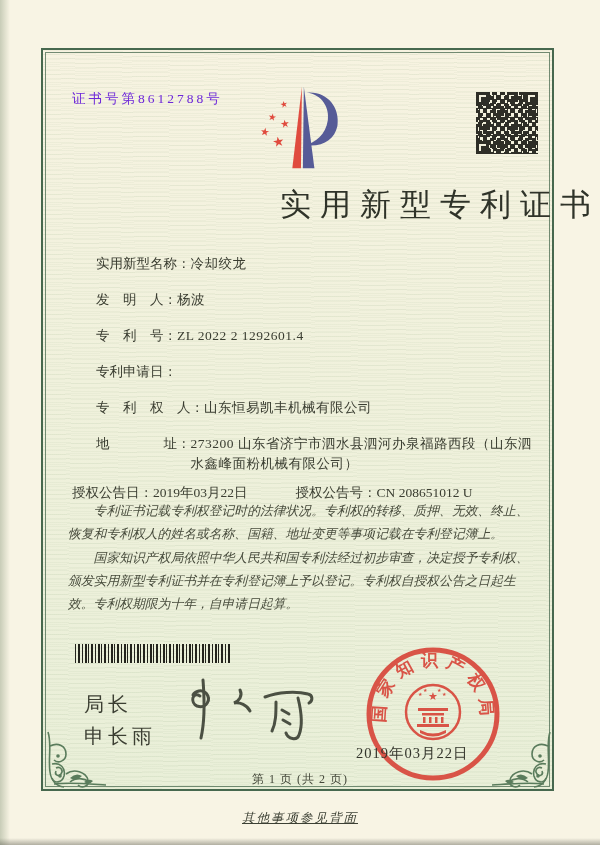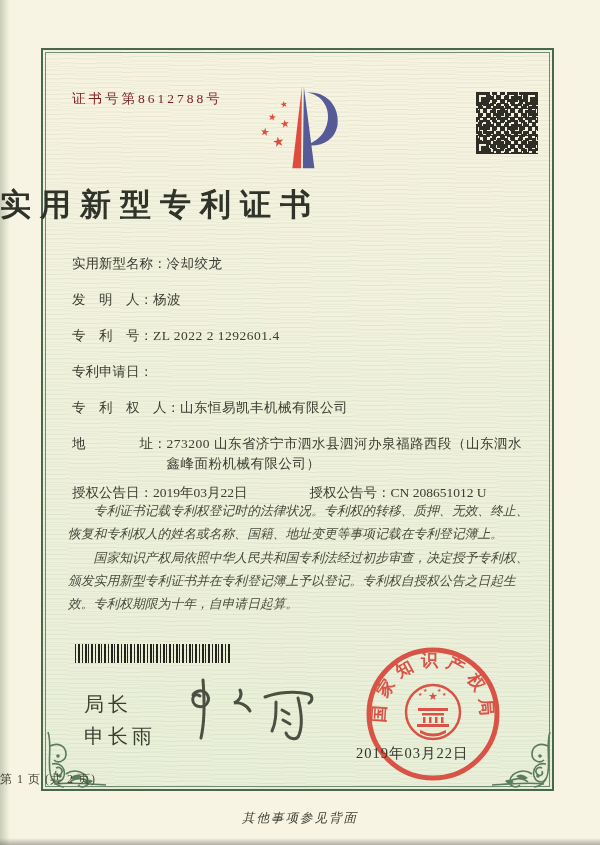--- a/index.html
+++ b/index.html
@@ -21,60 +21,60 @@
       repeating-linear-gradient(-1.6deg, rgba(124,156,112,.06) 0 1px, rgba(0,0,0,0) 1px 5px),
       linear-gradient(180deg,#f7f3e1 0%,#f0f1dc 45%,#e9efd8 100%);
   }
   .frame{
     position:absolute;left:41px;top:48px;width:513px;height:743px;
     border:2.5px solid #47684e;box-sizing:border-box;pointer-events:none;
   }
   .frame::after{
     content:"";position:absolute;inset:2px;border:1px solid rgba(71,104,78,.75);
   }
-  .cert-no{position:absolute;left:72px;top:90px;font-size:13.5px;letter-spacing:3px;color:#7f1d1d;}
+  .cert-no{position:absolute;left:72px;top:90px;font-size:13.5px;letter-spacing:3px;color:#6d28d9;}
   .logo{position:absolute;left:252px;top:82px;width:96px;height:94px;}
   .qr{
     position:absolute;left:476px;top:92px;width:62px;height:62px;
     background:
       repeating-conic-gradient(from 0deg,#2e2e27 0% 25%,rgba(0,0,0,0) 0% 50%) 0 0/7px 7px,
       repeating-conic-gradient(from 90deg,#2e2e27 0% 25%,rgba(0,0,0,0) 0% 50%) 2px 3px/9px 9px;
   }
   .finder{position:absolute;width:13px;height:13px;border:3px solid #2e2e27;background:#f2efdd;box-sizing:border-box;}
   .finder::after{content:"";position:absolute;left:2px;top:2px;width:3px;height:3px;background:#2e2e27;padding:1px;}
   .finder.tl{left:0;top:0}.finder.tr{right:0;top:0}.finder.bl{left:0;bottom:0}
   .title{
-    position:absolute;left:0;top:184px;width:600px;text-align:left;
-    font-size:31px;font-weight:700;letter-spacing:9px;color:#2f3329;
+    position:absolute;left:0;top:184px;width:600px;text-align:right;
+    font-size:31px;font-weight:400;letter-spacing:9px;color:#2f3329;
   }
   .fields{position:absolute;left:72px;top:254px;width:462px;font-size:13.5px;color:#3a3d31;}
-  .frow{display:flex;line-height:20px;margin-bottom:16px;}
+  .frow{display:flex;line-height:20px;margin-bottom:16px;margin-left:24px;}
   .frow .lab{white-space:pre;flex:0 0 auto;}
   .frow .val{flex:1 1 auto;letter-spacing:.5px;}
   .frow.address{margin-bottom:9px;}
-  .grant-row{display:flex;gap:62px;line-height:20px;}
+  .grant-row{display:flex;gap:48px;line-height:20px;}
   .paras{position:absolute;left:68px;top:500px;width:468px;font-size:12.8px;line-height:1.82;
     color:#474b3c;font-style:italic;}
   .paras p{margin:0;text-indent:2em;}
   .barcode{
     position:absolute;left:75px;top:644px;width:156px;height:19px;
     background:repeating-linear-gradient(90deg,
       #23231c 0 1.5px,rgba(0,0,0,0) 1.5px 3px,
       #23231c 3px 5.5px,rgba(0,0,0,0) 5.5px 7px,
       #23231c 7px 8px,rgba(0,0,0,0) 8px 10.5px,
       #23231c 10.5px 12px,rgba(0,0,0,0) 12px 13px);
   }
   .director{position:absolute;left:84px;top:688px;font-size:20px;letter-spacing:4px;color:#3c3f33;line-height:32px;}
   .sig{position:absolute;left:170px;top:672px;width:160px;height:80px;}
   .seal{position:absolute;left:350px;top:638px;width:166px;height:150px;opacity:.92;}
   .seal-date{position:absolute;left:356px;top:744px;font-size:14.5px;letter-spacing:1px;color:#33352b;}
-  .page-no{position:absolute;left:0;top:771px;width:600px;text-align:left;font-size:12px;
+  .page-no{position:absolute;left:0;top:771px;width:600px;text-align:center;font-size:12px;
     letter-spacing:1px;color:#44483a;}
   .footer-note{position:absolute;left:0;top:810px;width:600px;text-align:center;font-size:12.5px;
-    letter-spacing:2px;color:#3c4034;font-style:italic;}
+    letter-spacing:2px;color:#3c4034;font-style:italic;text-decoration:underline;}
   .ornament{position:absolute;width:72px;height:72px;}
   .orn-bl{left:44px;top:718px;}
   .orn-br{left:482px;top:718px;transform:scaleX(-1);}
 </style>
 </head>
 <body>
 
 <div class="inner-area"></div>
 <div class="frame"></div>
 <div class="scan-edge-left"></div>

